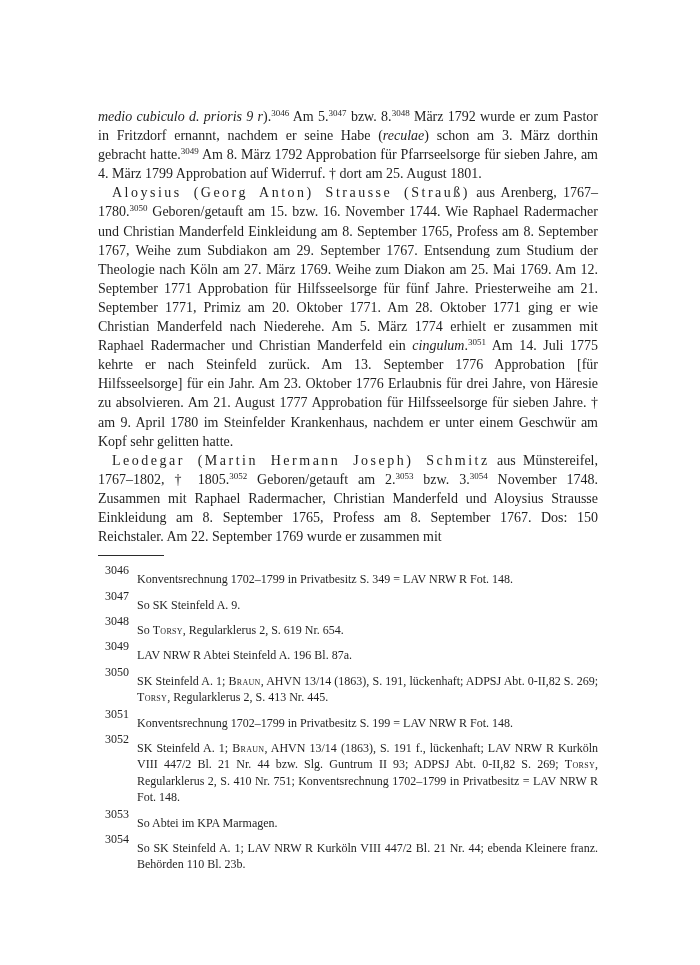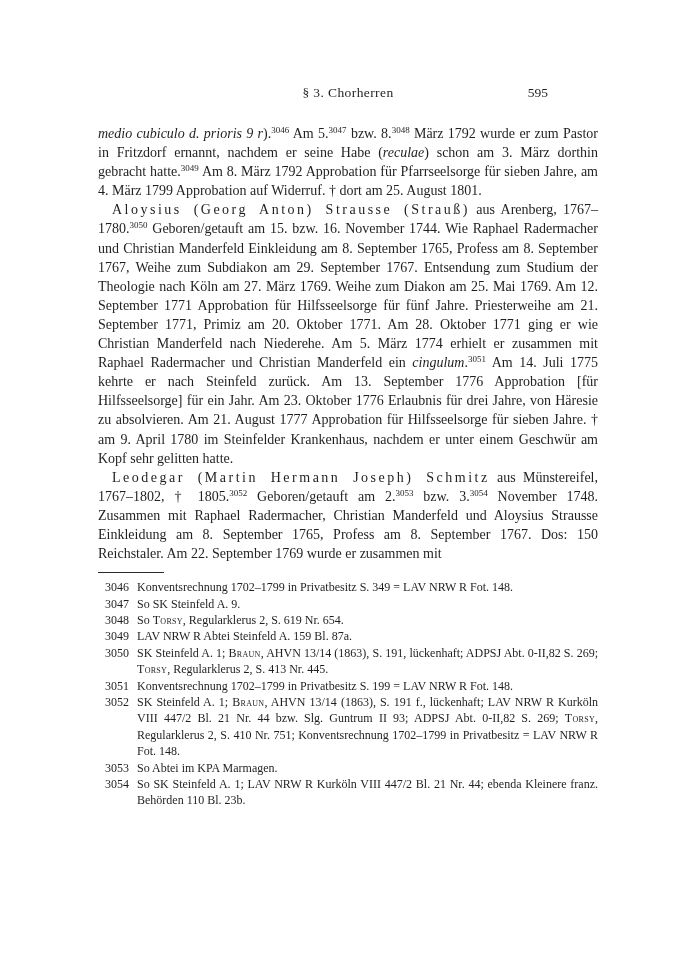--- a/index.html
+++ b/index.html
@@ -73,30 +73,27 @@
     display: flex;
   }
   .fn-num {
     flex: 0 0 39px;
     box-sizing: border-box;
     padding-left: 7px;
   }
   .fn-body {
     flex: 1;
     text-align: justify;
+    margin-top: 9px;
   }
 </style>
 </head>
 <body>
 
 <div class="page">
-  <div class="running-head">
-    <span class="head-title">§ 3. Chorherren</span>
-    <span class="page-num">595</span>
-  </div>
   <div class="body-text" id="body-text">
       <p><span class="seg-i">medio cubiculo d. prioris 9 r</span><span>).</span><span class="seg-sup">3046</span><span> Am 5.</span><span class="seg-sup">3047</span><span> bzw. 8.</span><span class="seg-sup">3048</span><span> März 1792 wurde er zum Pastor in Fritzdorf ernannt, nachdem er seine Habe (</span><span class="seg-i">reculae</span><span>) schon am 3. März dorthin gebracht hatte.</span><span class="seg-sup">3049</span><span> Am 8. März 1792 Approbation für Pfarrseelsorge für sieben Jahre, am 4. März 1799 Approbation auf Widerruf. † dort am 25. August 1801.</span></p>
       <p class="indent"><span class="seg-sp">Aloysius (Georg Anton) Strausse (Strauß)</span><span> aus Arenberg, 1767–1780.</span><span class="seg-sup">3050</span><span> Geboren/getauft am 15. bzw. 16. November 1744. Wie Raphael Radermacher und Christian Manderfeld Einkleidung am 8. September 1765, Profess am 8. September 1767, Weihe zum Subdiakon am 29. September 1767. Entsendung zum Studium der Theologie nach Köln am 27. März 1769. Weihe zum Diakon am 25. Mai 1769. Am 12. September 1771 Approbation für Hilfsseelsorge für fünf Jahre. Priesterweihe am 21. September 1771, Primiz am 20. Oktober 1771. Am 28. Oktober 1771 ging er wie Christian Manderfeld nach Niederehe. Am 5. März 1774 erhielt er zusammen mit Raphael Radermacher und Christian Manderfeld ein </span><span class="seg-i">cingulum</span><span>.</span><span class="seg-sup">3051</span><span> Am 14. Juli 1775 kehrte er nach Steinfeld zurück. Am 13. September 1776 Approbation [für Hilfsseelsorge] für ein Jahr. Am 23. Oktober 1776 Erlaubnis für drei Jahre, von Häresie zu absolvieren. Am 21. August 1777 Approbation für Hilfsseelsorge für sieben Jahre. † am 9. April 1780 im Steinfelder Krankenhaus, nachdem er unter einem Geschwür am Kopf sehr gelitten hatte.</span></p>
       <p class="indent"><span class="seg-sp">Leodegar (Martin Hermann Joseph) Schmitz</span><span> aus Münstereifel, 1767–1802, † 1805.</span><span class="seg-sup">3052</span><span> Geboren/getauft am 2.</span><span class="seg-sup">3053</span><span> bzw. 3.</span><span class="seg-sup">3054</span><span> November 1748. Zusammen mit Raphael Radermacher, Christian Manderfeld und Aloysius Strausse Einkleidung am 8. September 1765, Profess am 8. September 1767. Dos: 150 Reichstaler. Am 22. September 1769 wurde er zusammen mit</span></p>
     </div>
   <div class="fn-rule"></div>
   <div class="footnotes" id="footnotes">
       <div class="fn">
         <span class="fn-num">3046</span>
         <div class="fn-body"><span>Konventsrechnung 1702–1799 in Privatbesitz S. 349 = LAV NRW R Fot. 148.</span></div>
@@ -104,21 +101,21 @@
       <div class="fn">
         <span class="fn-num">3047</span>
         <div class="fn-body"><span>So SK Steinfeld A. 9.</span></div>
       </div>
       <div class="fn">
         <span class="fn-num">3048</span>
         <div class="fn-body"><span>So </span><span class="seg-sc">Torsy</span><span>, Regularklerus 2, S. 619 Nr. 654.</span></div>
       </div>
       <div class="fn">
         <span class="fn-num">3049</span>
-        <div class="fn-body"><span>LAV NRW R Abtei Steinfeld A. 159 Bl. 87a.</span></div>
+        <div class="fn-body"><span>LAV NRW R Abtei Steinfeld A. 196 Bl. 87a.</span></div>
       </div>
       <div class="fn">
         <span class="fn-num">3050</span>
         <div class="fn-body"><span>SK Steinfeld A. 1; </span><span class="seg-sc">Braun</span><span>, AHVN 13/14 (1863), S. 191, lückenhaft; ADPSJ Abt. 0-II,82 S. 269; </span><span class="seg-sc">Torsy</span><span>, Regularklerus 2, S. 413 Nr. 445.</span></div>
       </div>
       <div class="fn">
         <span class="fn-num">3051</span>
         <div class="fn-body"><span>Konventsrechnung 1702–1799 in Privatbesitz S. 199 = LAV NRW R Fot. 148.</span></div>
       </div>
       <div class="fn">

